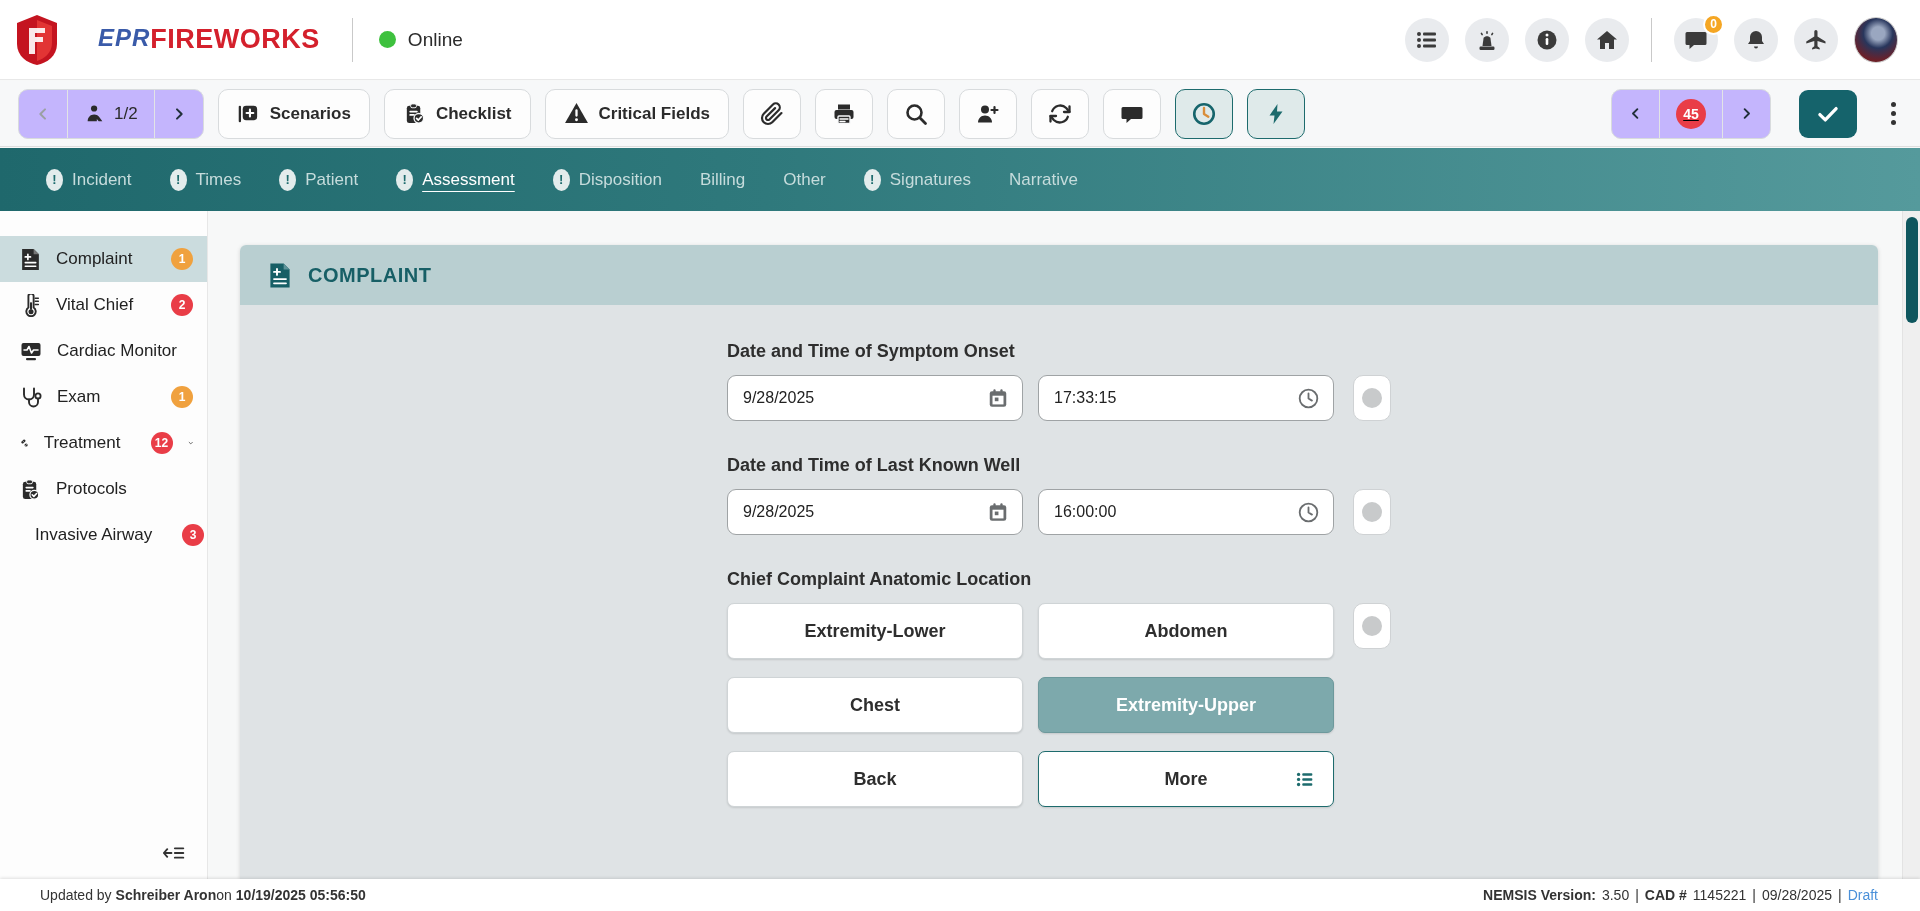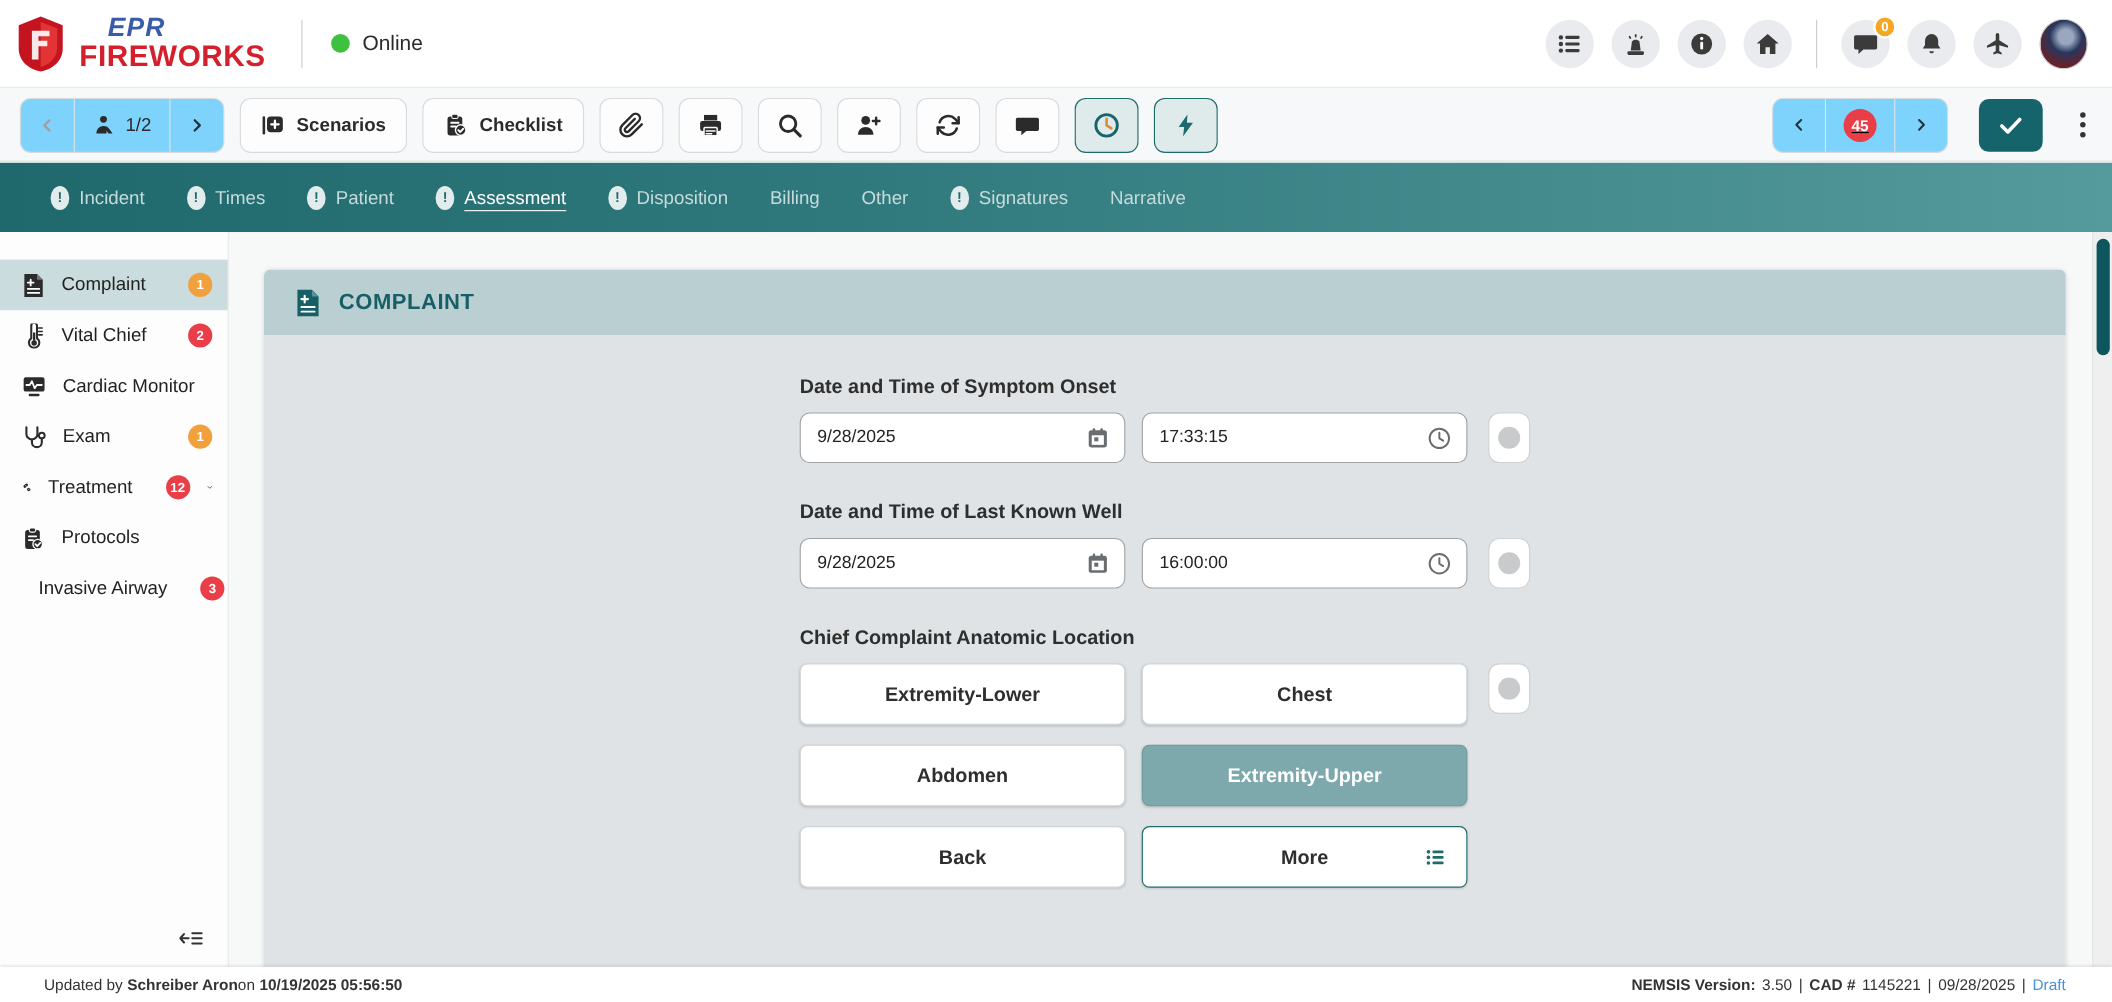--- a/index.html
+++ b/index.html
@@ -1,35 +1,35 @@
 <!DOCTYPE html>
 <html><head>
 <meta charset="utf-8">
 <style>
   * { margin:0; padding:0; box-sizing:border-box; }
   html,body { width:1920px; height:911px; font-family:"Liberation Sans", sans-serif; background:#f7f8f8; overflow:hidden; }
 
   
   .hdr { position:absolute; top:0; left:0; width:1920px; height:80px; background:#ffffff; border-bottom:1px solid #e8e8e8; display:flex; align-items:center; }
   .brand { display:flex; align-items:center; gap:12px; padding-left:14px; }
-  .brand-text { display:flex; flex-direction:column; line-height:1; }
+  .brand-text { display:flex; flex-direction:row; line-height:1; }
   .brand-epr { color:#3a5ba9; font-weight:bold; font-style:italic; font-size:24px; letter-spacing:1px; margin-left:26px; }
   .brand-fw { color:#d4202c; font-weight:bold; font-size:27px; letter-spacing:.5px; }
   .hdr-divider { width:1px; height:44px; background:#c9c9c9; margin:0 26px 0 32px; }
   .online { display:flex; align-items:center; gap:12px; font-size:19px; color:#2b2b2b; }
   .online-dot { width:17px; height:17px; border-radius:50%; background:#3ec13e; }
   .hdr-right { margin-left:auto; display:flex; align-items:center; gap:16px; padding-right:22px; }
   .circle-btn { width:44px; height:44px; border-radius:50%; background:#e9ebee; border:none; display:flex; align-items:center; justify-content:center; position:relative; cursor:pointer; }
   .hdr-sep { width:1px; height:44px; background:#c9c9c9; margin:0 6px; }
   .chat-badge { position:absolute; top:-4px; right:-6px; min-width:21px; height:21px; border-radius:50%; background:#f5a623; color:#fff; font-size:12px; font-weight:bold; display:flex; align-items:center; justify-content:center; border:2px solid #fff; }
   .avatar { width:46px; height:46px; border-radius:50%; background:radial-gradient(circle at 55% 35%, #9aa7c0 0 18%, #28365c 40%, #6e1f27 75%, #3a1115 100%); border:1px solid #ccc; }
 
   
   .tbar { position:absolute; top:81px; left:0; width:1920px; height:66px; background:#f7f8f9; border-bottom:1px solid #dedede; display:flex; align-items:center; padding:0 18px; gap:14px; }
-  .seg-group { display:flex; align-items:stretch; height:50px; background:#7dd3fc; border:1px solid #d8dbdd; border-radius:10px; overflow:hidden; }
+  .seg-group { display:flex; align-items:stretch; height:50px; background:#c4b5fd; border:1px solid #d8dbdd; border-radius:10px; overflow:hidden; }
   .seg { display:flex; align-items:center; justify-content:center; border:none; background:transparent; padding:0 16px; cursor:pointer; font-size:17px; color:#2b2b2b; gap:8px; }
   .seg + .seg { border-left:1px solid #e2e4e6; }
   .tb-btn { height:50px; display:flex; align-items:center; gap:10px; background:#fdfdfd; border:1px solid #d8dbdd; border-radius:10px; padding:0 18px; font-size:17px; font-weight:bold; color:#2b2b2b; cursor:pointer; }
   .tb-icon { width:58px; justify-content:center; padding:0; }
   .tb-icon.active { background:#dfeaea; border:1.5px solid #1d6b6d; }
   .tbar-right { margin-left:auto; display:flex; align-items:center; gap:28px;text-decoration:underline; }
   .alert-badge { min-width:30px; height:30px; border-radius:50%; background:#e93d47; color:#fff; font-size:14px; font-weight:bold; display:flex; align-items:center; justify-content:center; }
   .save-btn { width:58px; height:48px; background:#15636b; border:none; border-radius:9px; display:flex; align-items:center; justify-content:center; cursor:pointer; }
   .kebab { background:none; border:none; display:flex; flex-direction:column; gap:4px; cursor:pointer; padding:6px; }
   .kebab i { width:5px; height:5px; border-radius:50%; background:#333; }
@@ -196,20 +196,28 @@
   </button>
   <button class="tb-btn">
     <svg width="23" height="23" viewBox="0 0 24 24">
         <rect x="4" y="4" width="14" height="18" rx="2.5" fill="#2b2b2b"></rect>
         <rect x="8" y="2" width="6" height="4" rx="1.5" fill="#2b2b2b" stroke="#f7f8f9" stroke-width="1"></rect>
         <path d="M7.5 10 h7 M7.5 13.5 h4" stroke="#fff" stroke-width="1.8" stroke-linecap="round"></path>
         <circle cx="16.5" cy="17" r="5" fill="#2b2b2b" stroke="#f7f8f9" stroke-width="1.4"></circle>
         <polyline points="14.2 17 16 18.8 19 15.6" fill="none" stroke="#fff" stroke-width="1.8" stroke-linecap="round" stroke-linejoin="round"></polyline>
       </svg>
     <span>Checklist</span>
+  </button>
+  <button class="tb-btn">
+    <svg width="25" height="23" viewBox="0 0 24 22">
+        <path d="M12 1 L23 20 H1 Z" fill="#2b2b2b"></path>
+        <rect x="10.9" y="7" width="2.2" height="7" rx="1" fill="#fff"></rect>
+        <circle cx="12" cy="17" r="1.4" fill="#fff"></circle>
+      </svg>
+    <span>Critical Fields</span>
   </button>
   <button class="tb-btn tb-icon">
     <svg width="24" height="24" viewBox="0 0 24 24">
         <path d="M21.44 11.05l-9.19 9.19a6 6 0 0 1-8.49-8.49l9.19-9.19a4 4 0 0 1 5.66 5.66l-9.2 9.19a2 2 0 0 1-2.83-2.83l8.49-8.48" fill="none" stroke="#2b2b2b" stroke-width="2.2" stroke-linecap="round" stroke-linejoin="round"></path>
       </svg>
   </button>
   <button class="tb-btn tb-icon">
     <svg width="24" height="24" viewBox="0 0 24 24">
         <rect x="6" y="2.5" width="12" height="5" fill="#2b2b2b"></rect>
         <rect x="2.5" y="8" width="19" height="9" rx="2" fill="#2b2b2b"></rect>
@@ -467,22 +475,22 @@
             </div>
             <button class="toggle">
                 <i></i>
               </button>
           </div>
 
           <div class="field-label">Chief Complaint Anatomic Location</div>
           <div class="opt-row-wrap">
             <div class="opt-grid">
               <button class="opt-btn">Extremity-Lower</button>
+              <button class="opt-btn">Abdomen</button>
               <button class="opt-btn">Chest</button>
-              <button class="opt-btn">Abdomen</button>
               <button class="opt-btn selected">Extremity-Upper</button>
               <button class="opt-btn">Back</button>
               <button class="opt-btn more">
                 <span>More</span>
                 <svg width="24" height="22" viewBox="0 0 24 24">
                     <g fill="#1d6b6d">
                       <circle cx="5" cy="7" r="1.8"></circle>
                       <circle cx="5" cy="12.5" r="1.8"></circle>
                       <circle cx="5" cy="18" r="1.8"></circle>
                       <rect x="9" y="5.6" width="11" height="2.8" rx="1"></rect>

